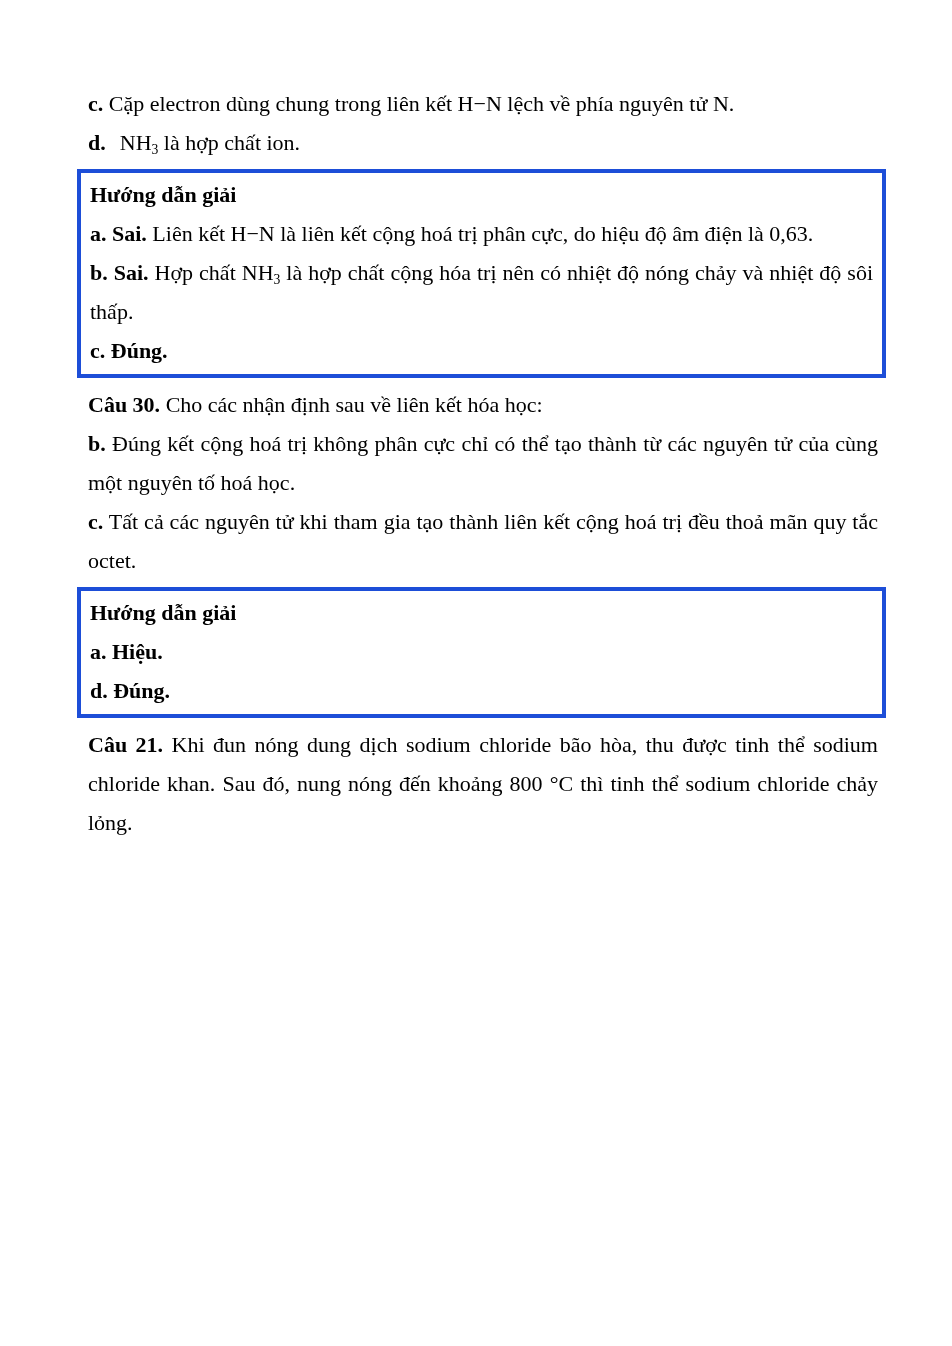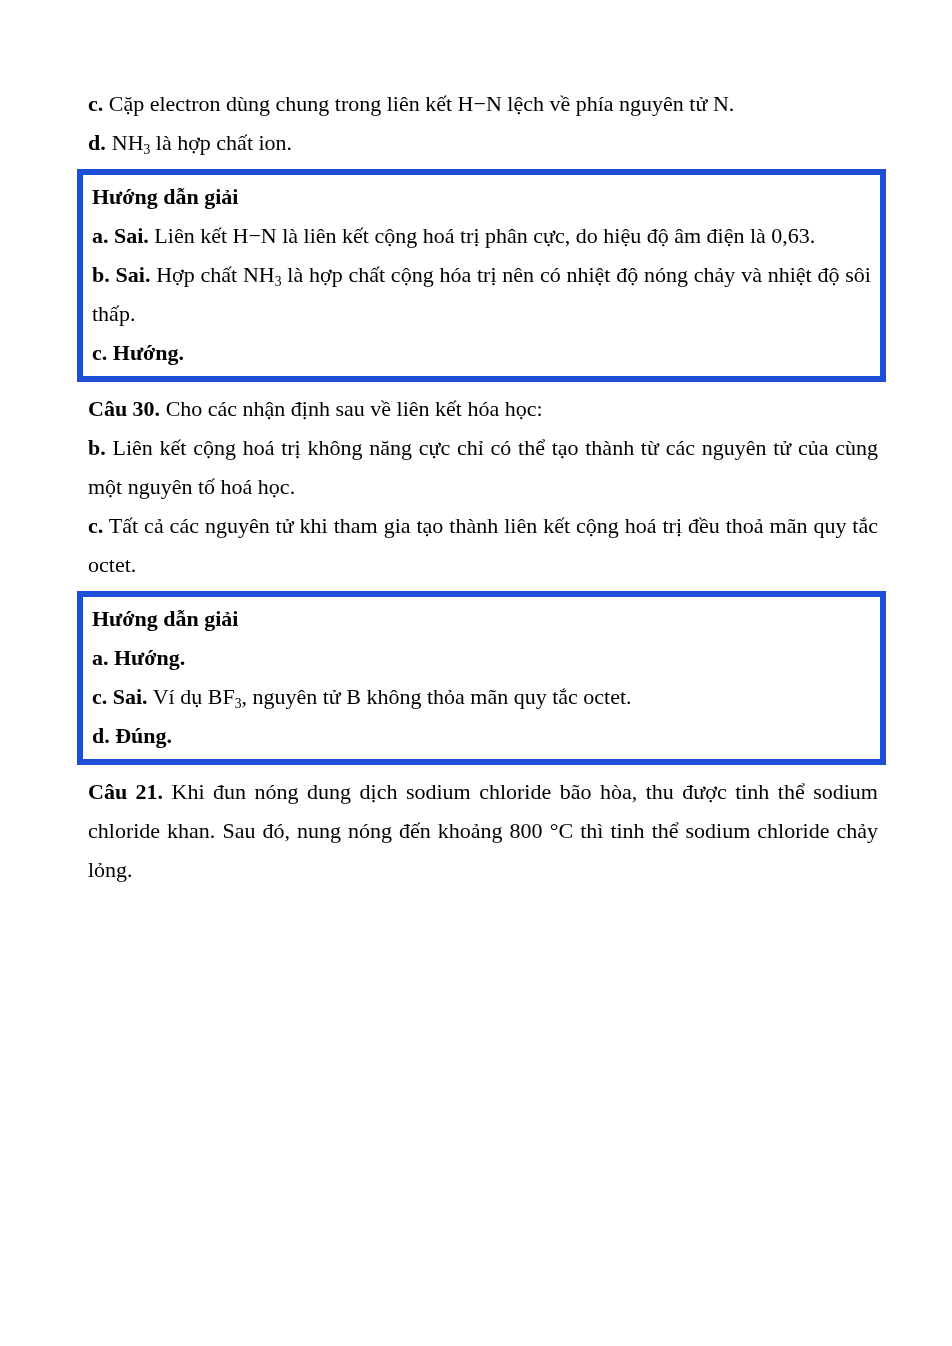--- a/index.html
+++ b/index.html
@@ -19,57 +19,56 @@
   }
   p.line {
     margin: 0;
     font-size: 22px;
     line-height: 39px;
     text-align: justify;
     color: #000000;
   }
   .b { font-weight: bold; }
   .box {
-    border: 6px solid #1d4ed8;
+    border: 4px solid #1d4ed8;
     margin: 7px -8px 7px -11px;
     padding: 2px 9px 4px 9px;
   }
   sub.s3 {
     font-size: 0.62em;
     line-height: 0;
     vertical-align: -0.28em;
   }
-  .eq { margin-left: 6px; }
+  .eq { margin-left: 14px; }
 </style>
 </head>
 <body>
 
 <div class="page">
 
   <p class="line"><span class="b">c.</span><span> Cặp electron dùng chung trong liên kết H−N lệch về phía nguyên tử N.</span></p>
 
   <p class="line"><span class="b">d.</span><span class="eq"><span>NH</span><sub class="s3">3</sub></span><span> là hợp chất ion.</span></p>
 
   <div class="box">
     <p class="line"><span class="b">Hướng dẫn giải</span></p>
     <p class="line"><span class="b">a. Sai.</span><span> Liên kết H−N là liên kết cộng hoá trị phân cực, do hiệu độ âm điện là 0,63.</span></p>
     <p class="line"><span class="b">b. Sai.</span><span> Hợp chất NH</span><sub class="s3">3</sub><span> là hợp chất cộng hóa trị nên có nhiệt độ nóng chảy và nhiệt độ sôi thấp.</span></p>
-    <p class="line"><span class="b">c. Hướng.</span></p>
+    <p class="line"><span class="b">c. Đúng.</span></p>
   </div>
 
   <p class="line"><span class="b">Câu 30.</span><span> Cho các nhận định sau về liên kết hóa học:</span></p>
 
 
-  <p class="line"><span class="b">b.</span><span> Liên kết cộng hoá trị không năng cực chỉ có thể tạo thành từ các nguyên tử của cùng một nguyên tố hoá học.</span></p>
+  <p class="line"><span class="b">b.</span><span> Đúng kết cộng hoá trị không phân cực chỉ có thể tạo thành từ các nguyên tử của cùng một nguyên tố hoá học.</span></p>
 
   <p class="line"><span class="b">c.</span><span> Tất cả các nguyên tử khi tham gia tạo thành liên kết cộng hoá trị đều thoả mãn quy tắc octet.</span></p>
 
 
   <div class="box">
     <p class="line"><span class="b">Hướng dẫn giải</span></p>
-    <p class="line"><span class="b">a. Hướng.</span></p>
-    <p class="line"><span class="b">c. Sai.</span><span> Ví dụ BF</span><sub class="s3">3</sub><span>, nguyên tử B không thỏa mãn quy tắc octet.</span></p>
+    <p class="line"><span class="b">a. Hiệu.</span></p>
     <p class="line"><span class="b">d. Đúng.</span></p>
   </div>
 
   <p class="line"><span class="b">Câu 21.</span><span> Khi đun nóng dung dịch sodium chloride bão hòa, thu được tinh thể sodium chloride khan. Sau đó, nung nóng đến khoảng 800 °C thì tinh thể sodium chloride chảy lỏng.</span></p>
 
 </div>
 
 </body></html>

